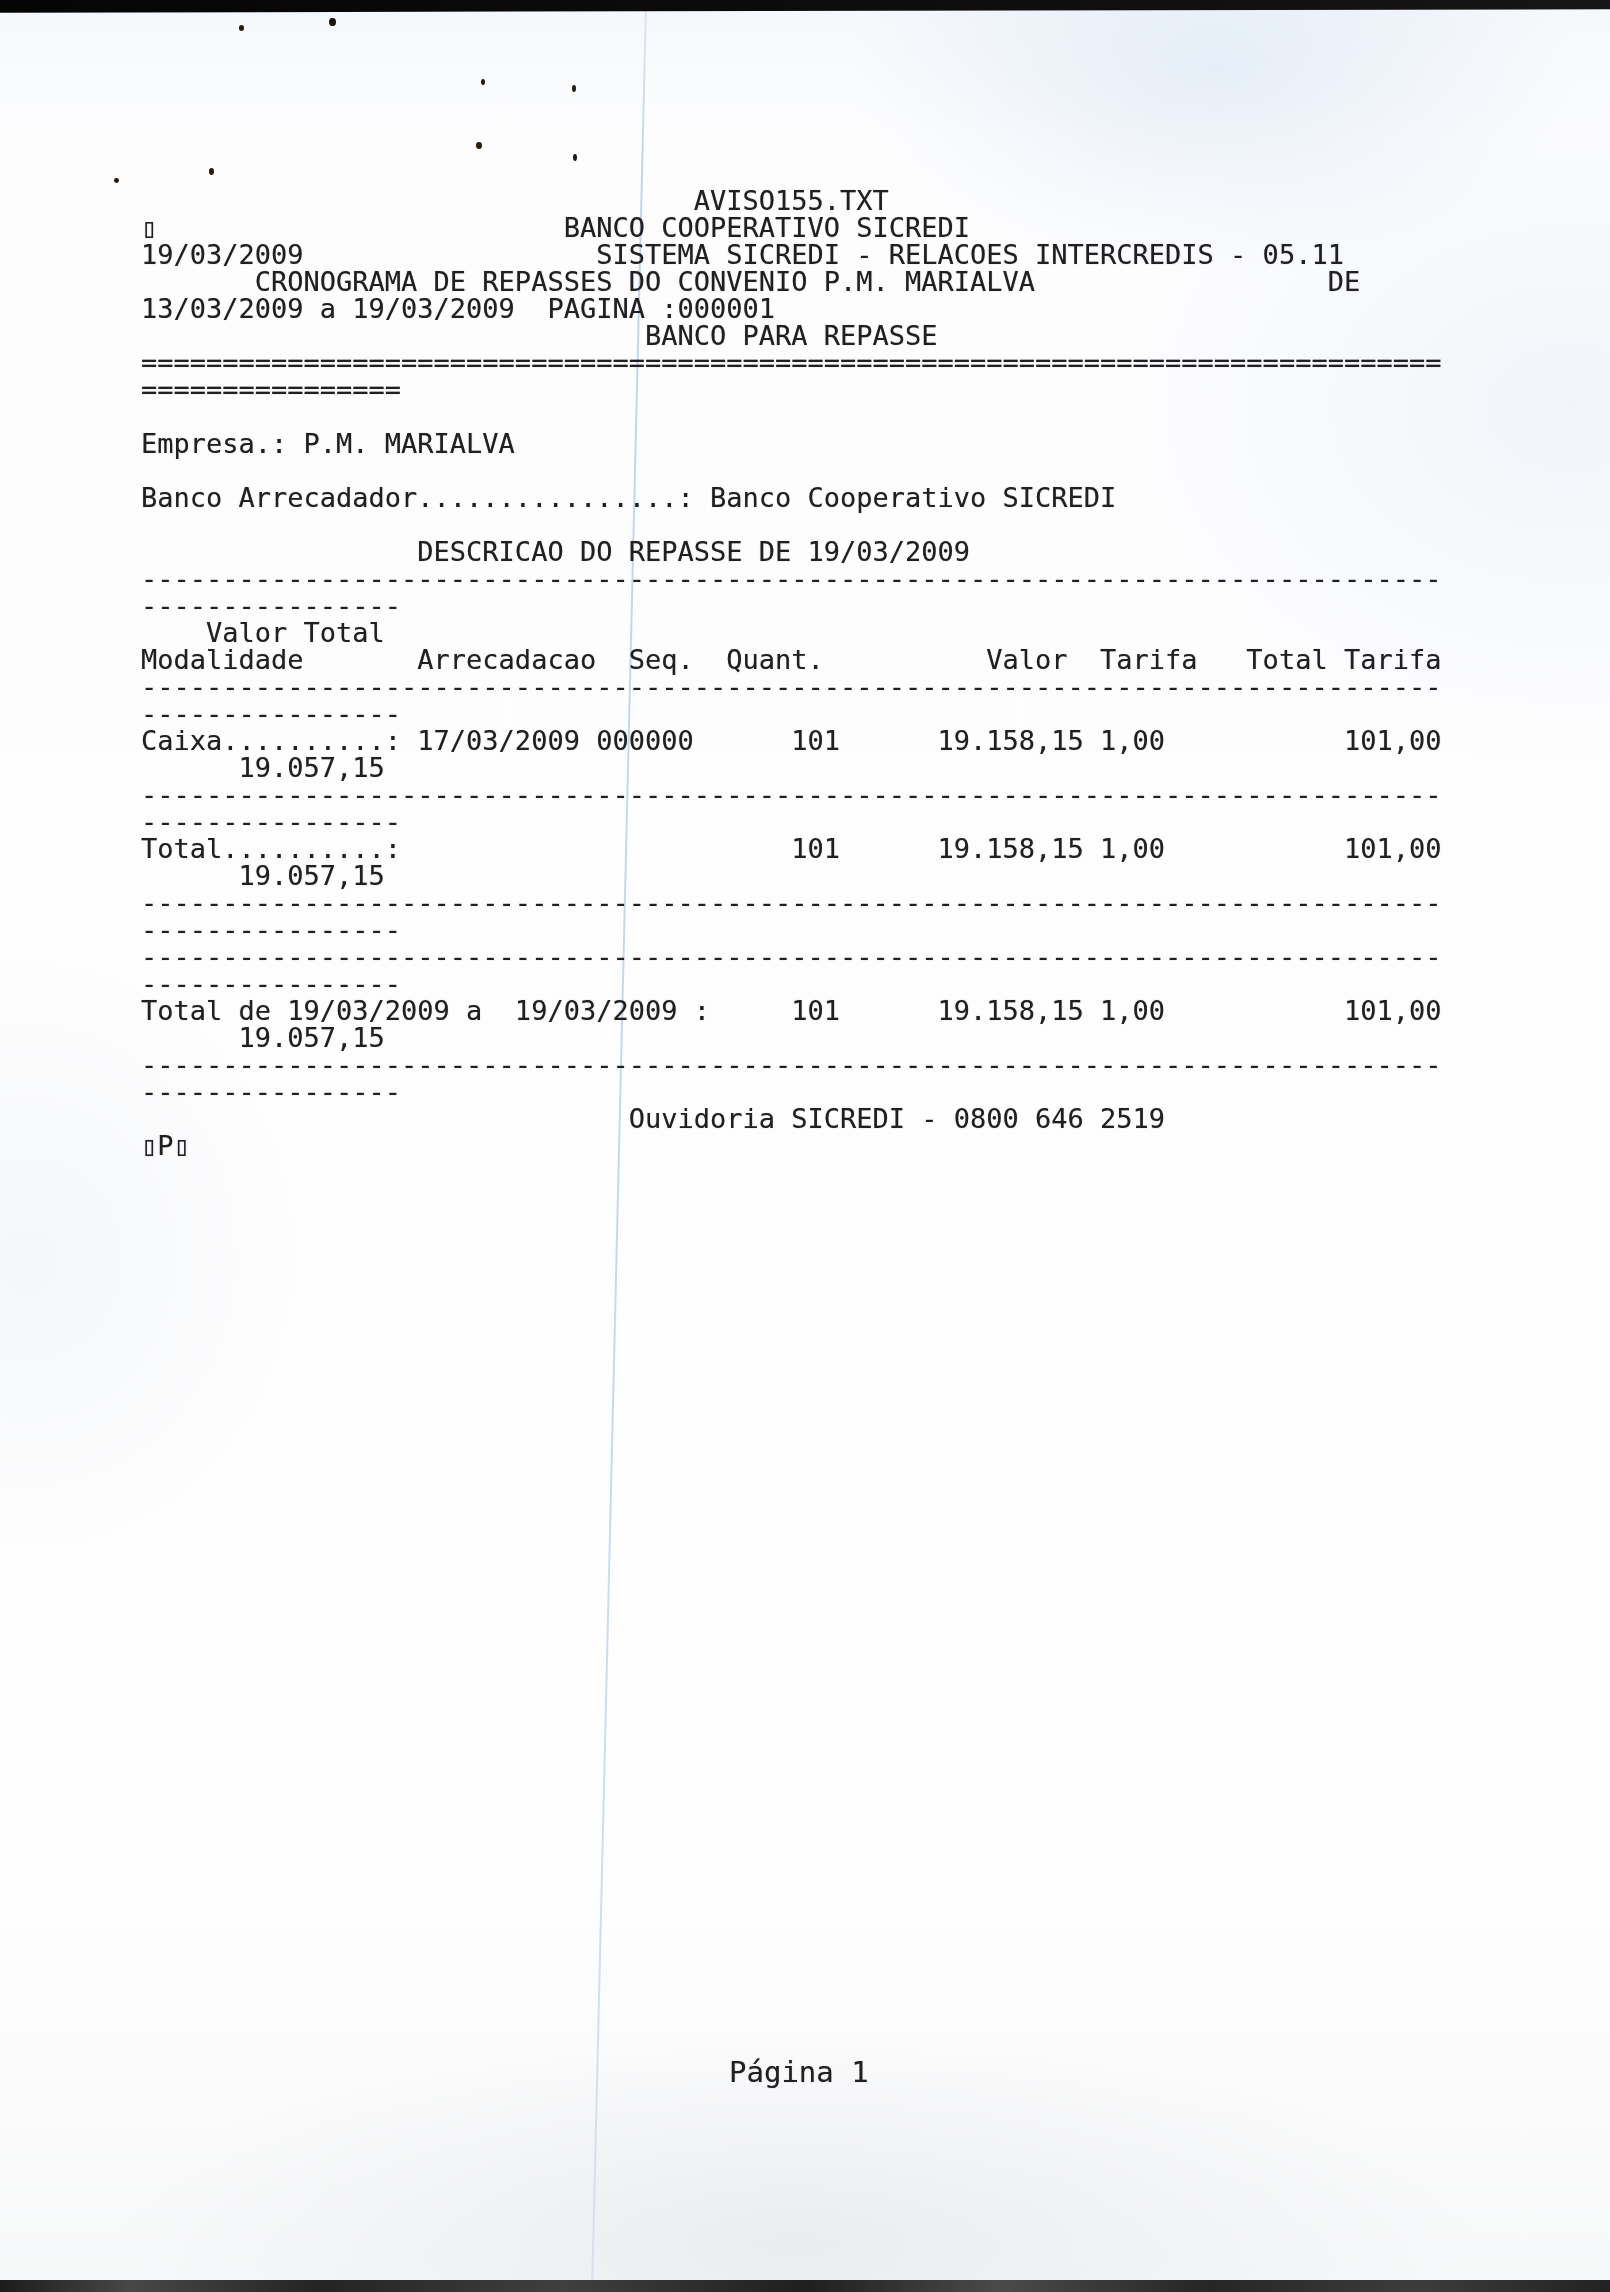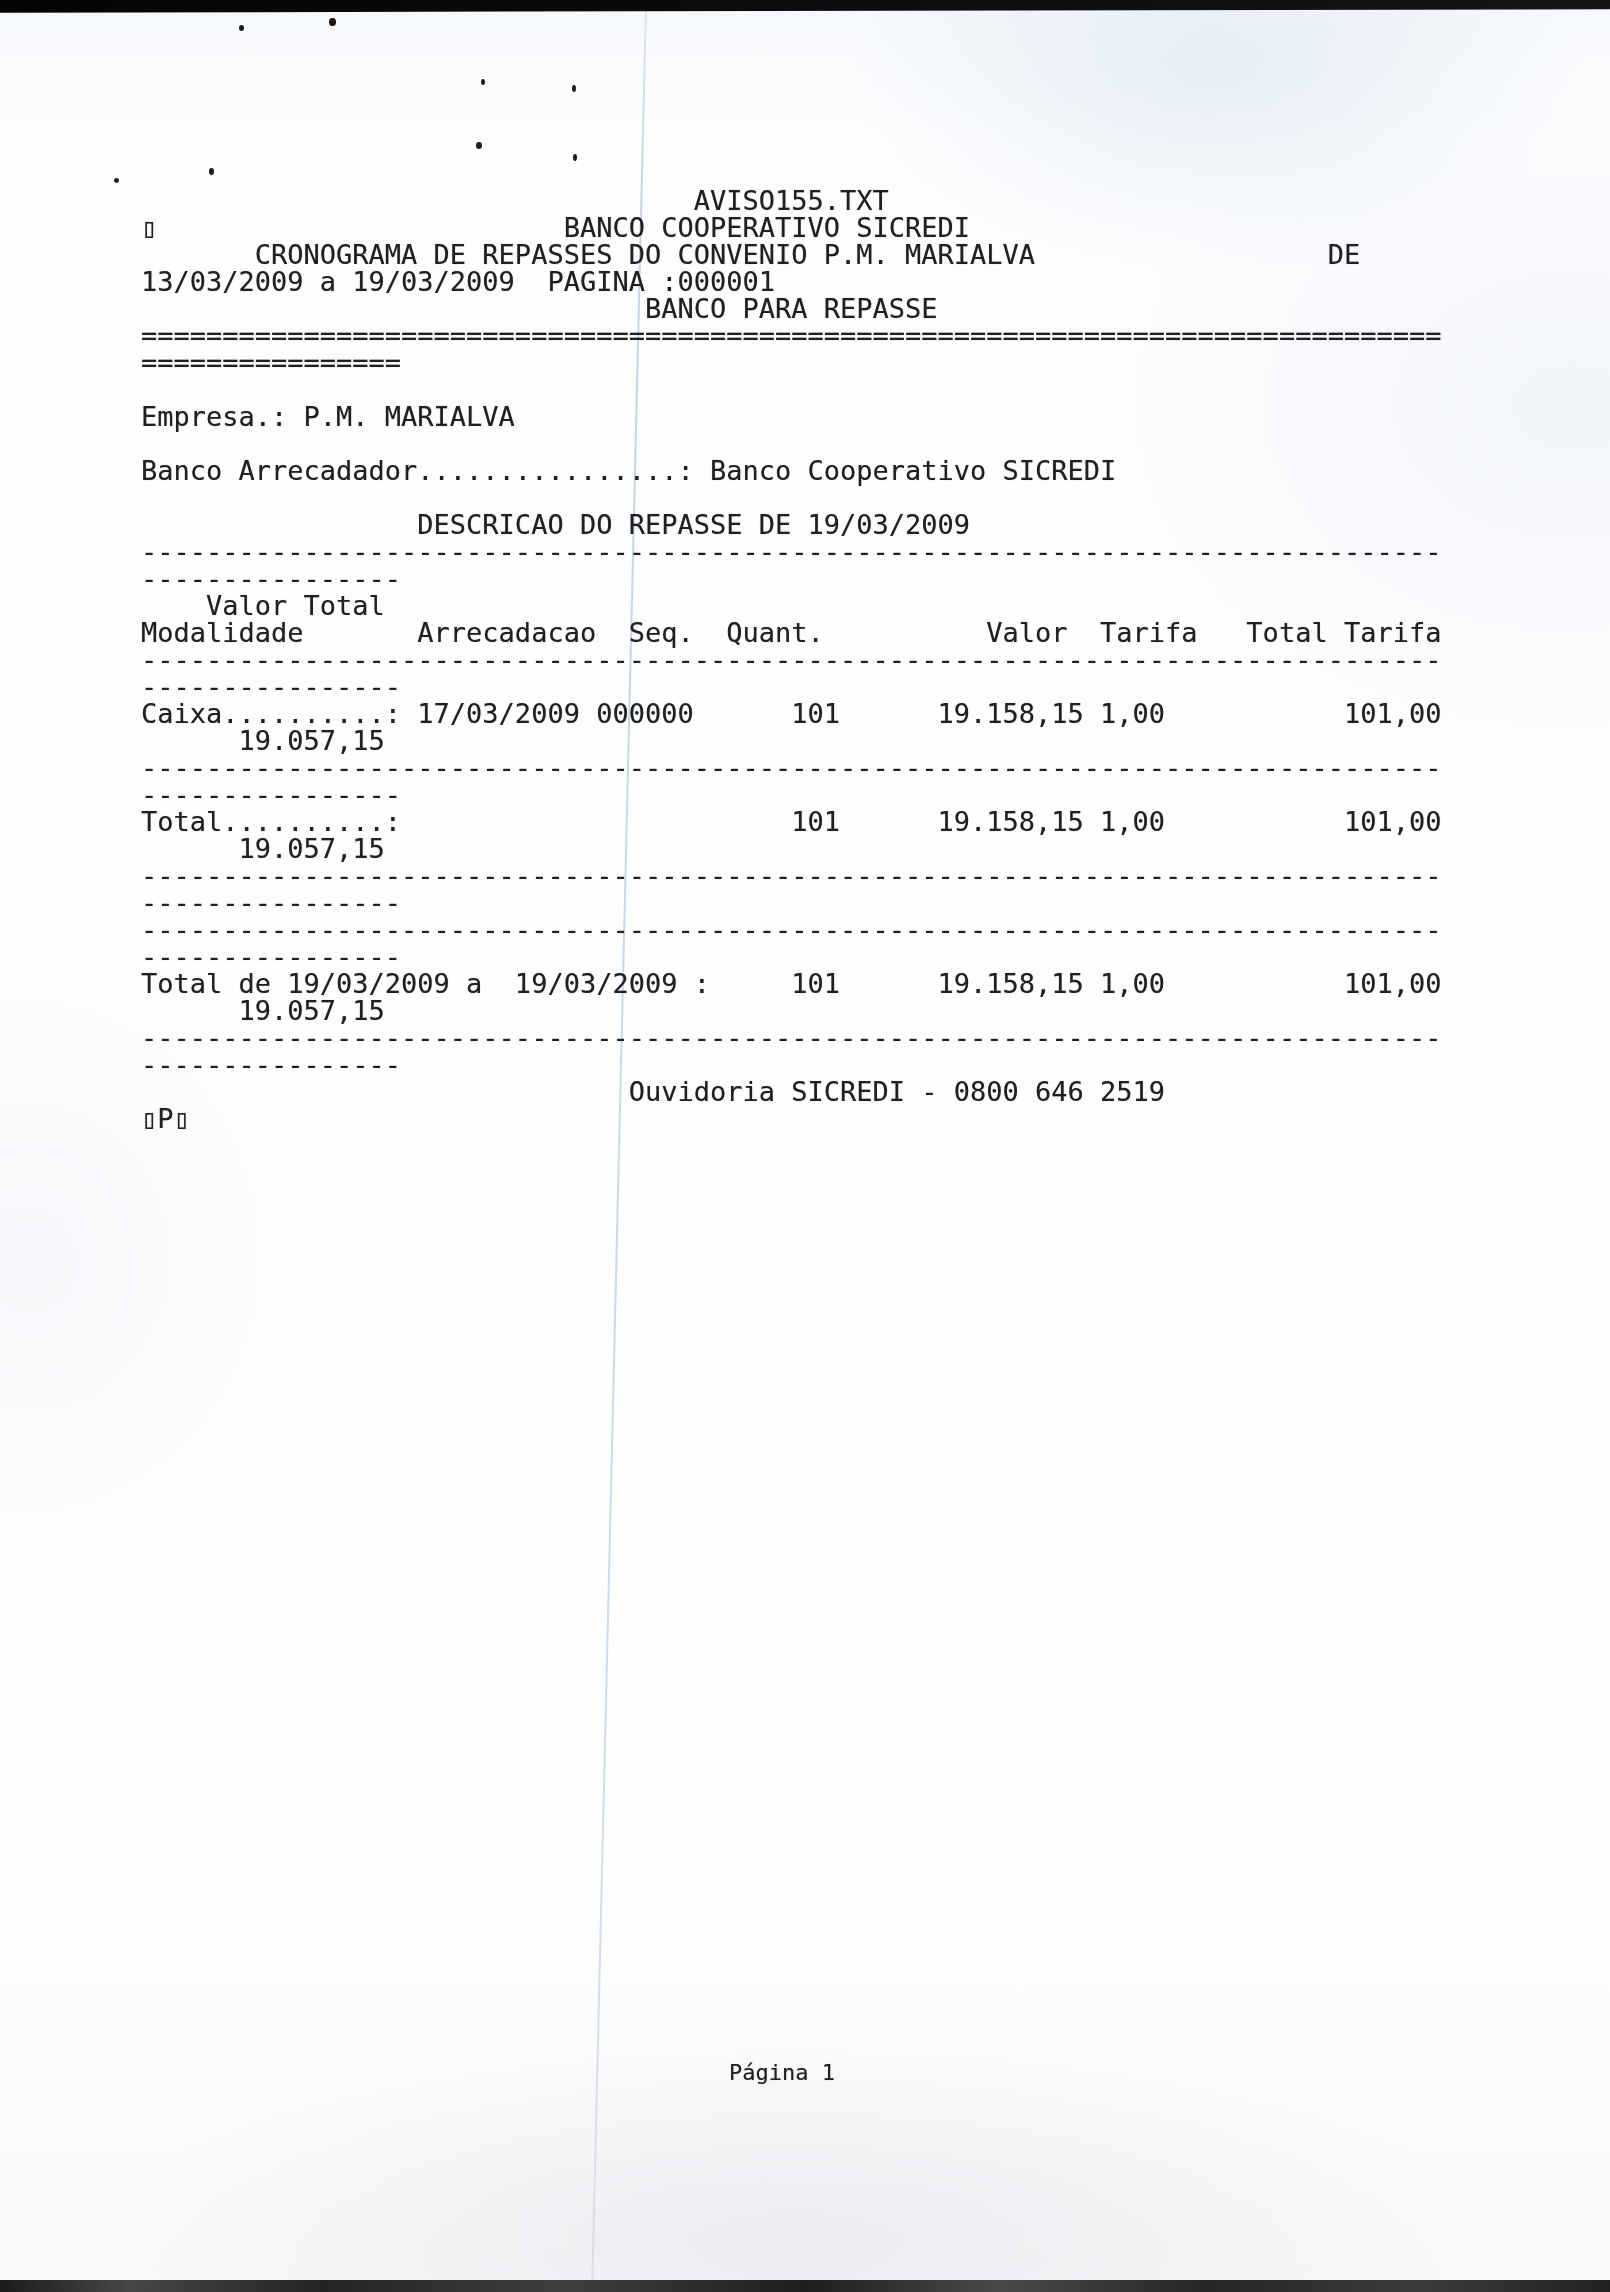--- a/index.html
+++ b/index.html
@@ -42,21 +42,21 @@
   .doc {
     position: absolute; left: 141px; top: 187px;
     font-size: 27px; line-height: 27px;
     color: #202022;
     text-shadow: 0 0 1px rgba(32,32,34,.42);
     letter-spacing: 0;
   }
   .ln { height: 27px; white-space: pre; }
   .page-number {
     position: absolute; left: 729px; top: 2059px;
-    font-size: 22px; line-height: 27px;
+    font-size: 29px; line-height: 27px;
     color: #202022;
     text-shadow: 0 0 1px rgba(32,32,34,.42);
     white-space: pre;
   }
   .speck { position: absolute; border-radius: 50%; background: #241b12; }
   .speck.s1 { left: 239px; top: 25px;  width: 4.9px; height: 5.8px; }
   .speck.s2 { left: 329px; top: 17.5px;  width: 6.8px; height: 8.7px; background: #1d140c; }
   .speck.s3 { left: 481px; top: 79px;  width: 3.9px; height: 5.8px; }
   .speck.s4 { left: 572px; top: 85px;  width: 3.9px; height: 6.8px; }
   .speck.s5 { left: 476px; top: 142px; width: 5.8px; height: 6.8px; background: #2a1d10; }
@@ -76,20 +76,21 @@
   <div class="speck s5"></div>
   <div class="speck s6"></div>
   <div class="speck s7"></div>
   <div class="speck s8"></div>
 
   <div class="crease"></div>
 
   <div class="doc">
     <div class="ln">                                  AVISO155.TXT</div>
     <div class="ln">▯                         BANCO COOPERATIVO SICREDI</div>
+    <div class="ln">19/03/2009                  SISTEMA SICREDI - RELACOES INTERCREDIS - 05.11</div>
     <div class="ln">       CRONOGRAMA DE REPASSES DO CONVENIO P.M. MARIALVA                  DE</div>
     <div class="ln">13/03/2009 a 19/03/2009  PAGINA :000001</div>
     <div class="ln">                               BANCO PARA REPASSE</div>
     <div class="ln">================================================================================</div>
     <div class="ln">================</div>
     <div class="ln"></div>
     <div class="ln">Empresa.: P.M. MARIALVA</div>
     <div class="ln"></div>
     <div class="ln">Banco Arrecadador................: Banco Cooperativo SICREDI</div>
     <div class="ln"></div>

